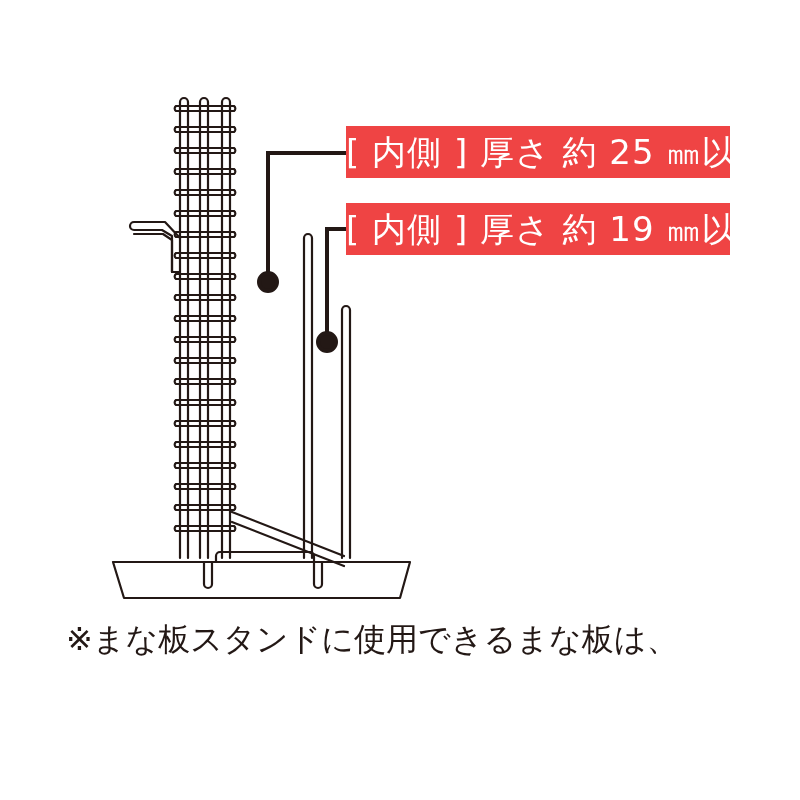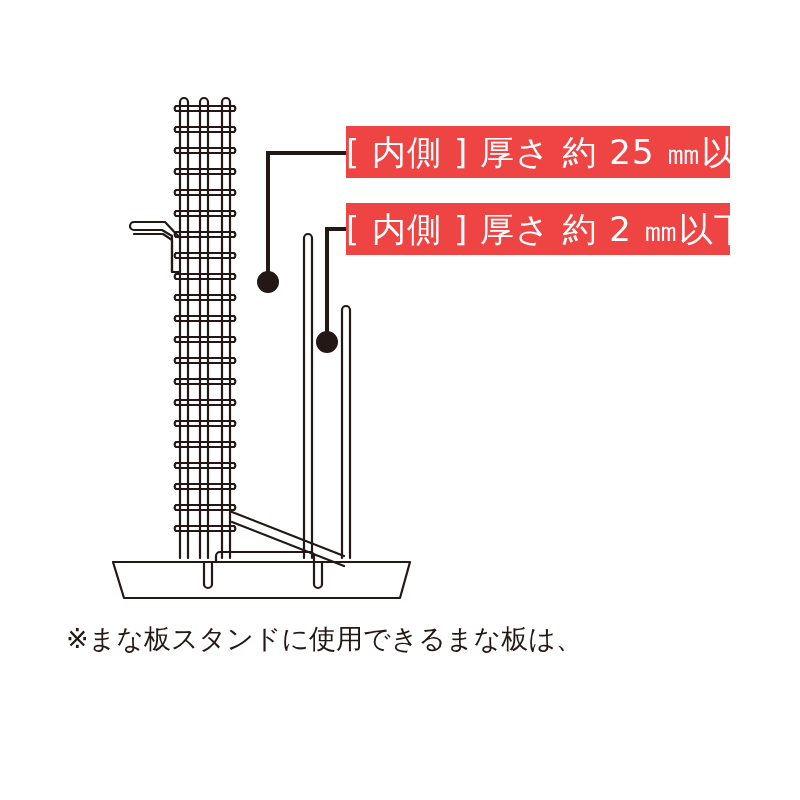--- a/index.html
+++ b/index.html
@@ -5,21 +5,21 @@
   html, body { margin: 0; padding: 0; background: #ffffff; }
   body { width: 800px; height: 800px; position: relative; overflow: hidden;
          font-family: "DejaVu Sans", sans-serif; color: #231815; }
   #stage { position: absolute; left: 0; top: 0; width: 800px; height: 800px; }
   .label-box { position: absolute; left: 346px; width: 384px; height: 52px;
                background: #ef4444; color: #ffffff; font-size: 34px;
                line-height: 52px; text-align: center; letter-spacing: 1px;
                white-space: nowrap; }
   #label-inner-25 { top: 126px; }
   #label-inner-15 { top: 203px; }
-  .note { position: absolute; left: 66px; font-size: 27px; line-height: 30px;
+  .note { position: absolute; left: 66px; font-size: 32px; line-height: 30px;
           white-space: nowrap; color: #231815; }
   #note-line-1 { top: 624px; }
   #note-line-2 { top: 662px; left: 90px; }
 </style>
 </head>
 <body>
 
 <div id="stage">
   <svg width="800" height="800" viewBox="0 0 800 800" style="position:absolute;left:0;top:0;">
     <g fill="none" stroke="#231815" stroke-width="2.2" stroke-linecap="round" stroke-linejoin="round">
@@ -73,16 +73,16 @@
 
     <g fill="#231815" stroke="#231815" stroke-width="4">
       <path d="M363 153 H268 V282" fill="none"></path>
       <circle cx="268" cy="282" r="9"></circle>
       <path d="M363 229 H327 V342" fill="none"></path>
       <circle cx="327" cy="342" r="9"></circle>
     </g>
   </svg>
 
   <div id="label-inner-25" class="label-box">[ 内側 ] 厚さ 約 25 ㎜以下</div>
-  <div id="label-inner-15" class="label-box">[ 内側 ] 厚さ 約 2 ㎜以下</div>
+  <div id="label-inner-15" class="label-box">[ 内側 ] 厚さ 約 19 ㎜以下</div>
 
   <div id="note-line-1" class="note">※まな板スタンドに使用できるまな板は、</div>
 </div>
 
 </body></html>

